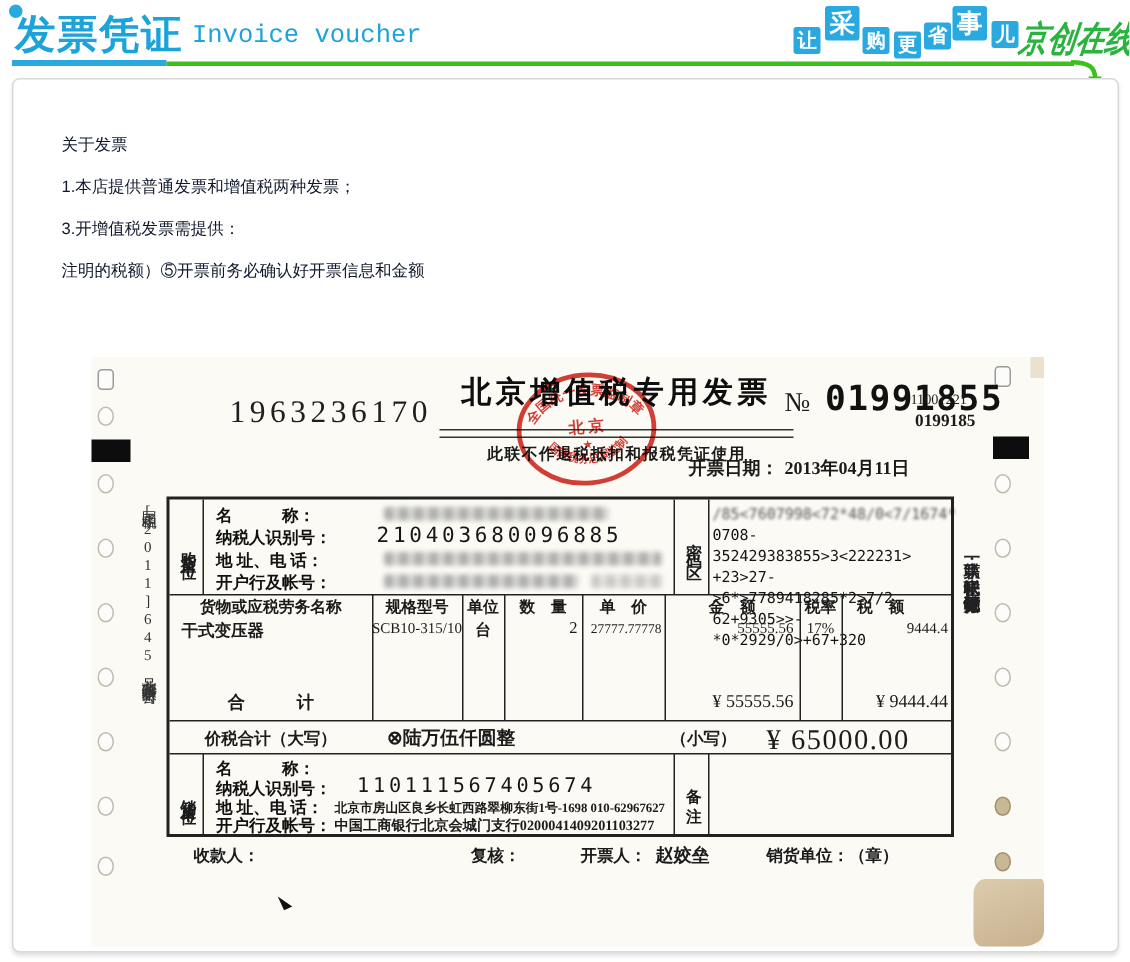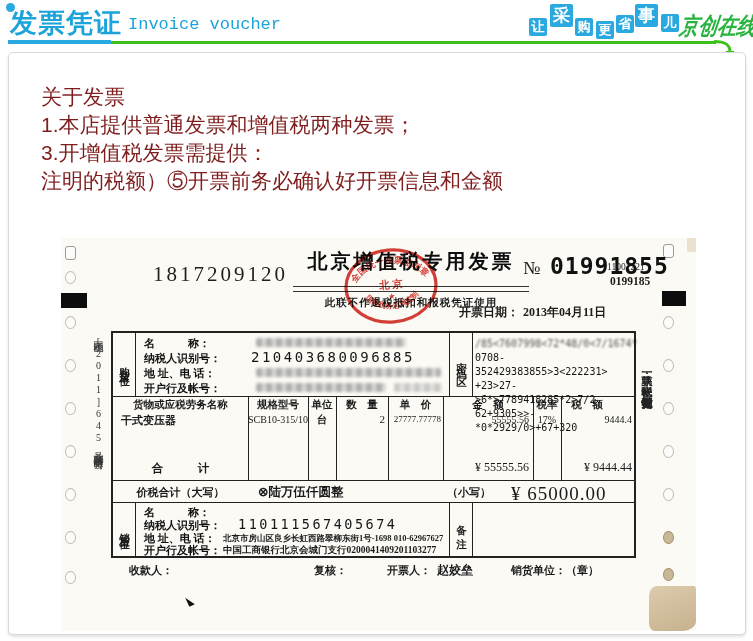--- a/index.html
+++ b/index.html
@@ -16,21 +16,21 @@
   .slogan{left:529px;top:2px;width:152px;height:44px;}
   .slogan .ch{position:absolute;background:#29a9e0;color:#fff;text-align:center;font-weight:bold;border-radius:2px;}
   .ch.sm{width:18px;height:18px;font-size:13px;line-height:18px;}
   .ch.bg{width:23px;height:23px;font-size:17px;line-height:23px;}
   .brand{left:682px;top:10px;font-size:19px;font-weight:bold;font-style:italic;color:#28b43e;
          font-family:"Liberation Serif",serif;transform:skewX(-8deg) scaleY(1.25);transform-origin:left top;}
 
   
   .panel{left:8px;top:52px;width:736px;height:581px;background:#fff;border:1px solid #d9d9d9;
          border-radius:5px;box-shadow:0 2px 3px rgba(0,0,0,.12);white-space:normal;}
-  .about{left:32px;top:30px;width:690px;color:#7f1d1d;font-size:21px;}
+  .about{left:32px;top:30px;width:690px;color:#0f172a;font-size:11px;}
   .about div{height:28px;line-height:28px;white-space:nowrap;}
 
   
   .scan{left:52px;top:185px;width:635px;height:393px;background:#fbfaf5;color:#1b1b1b;
         font-family:"Liberation Serif",serif;}
   .blk{background:#0d0d0d;}
   .hole{width:9px;height:11px;border:1px solid #b9b0a2;border-radius:50%;background:#fdfdfb;opacity:.85;}
   .hole.sq{border-radius:3px;border-color:#8a8a8a;height:12px;}
   .hole.tan{background:#c9b896;border-color:#a2906f;opacity:1;}
   .torn{left:588px;top:348px;width:47px;height:45px;background:linear-gradient(160deg,#dccbad,#c7b18e);
@@ -123,21 +123,21 @@
       <div class="s hole" style="left:602px;top:250px"></div>
       <div class="s hole tan" style="left:602px;top:293px"></div>
       <div class="s hole tan" style="left:602px;top:330px"></div>
       <div class="s hole tan" style="left:602px;top:366px"></div>
       <div class="s blk" style="left:0;top:55px;width:26px;height:15px"></div>
       <div class="s blk" style="left:601px;top:53px;width:24px;height:15px"></div>
       <div class="s torn"></div>
       <div class="s torn2"></div>
       <div class="s cursor-mark"></div>
 
-      <div class="s code-left">1817209120</div>
+      <div class="s code-left">1963236170</div>
       <div class="s inv-title">北京增值税专用发票</div>
       <div class="s dbl-line"></div>
       <div class="s inv-sub">此联不作退税抵扣和报税凭证使用</div>
       <div class="s no-label">№</div>
       <div class="s no-value">01991855</div>
       <div class="s side1">11001221</div>
       <div class="s side2">0199185</div>
       <div class="s date-label">开票日期：</div>
       <div class="s date-value">2013年04月11日</div>
       <div class="s v-left">国税函[2011]645号北京印钞有限公司</div>

